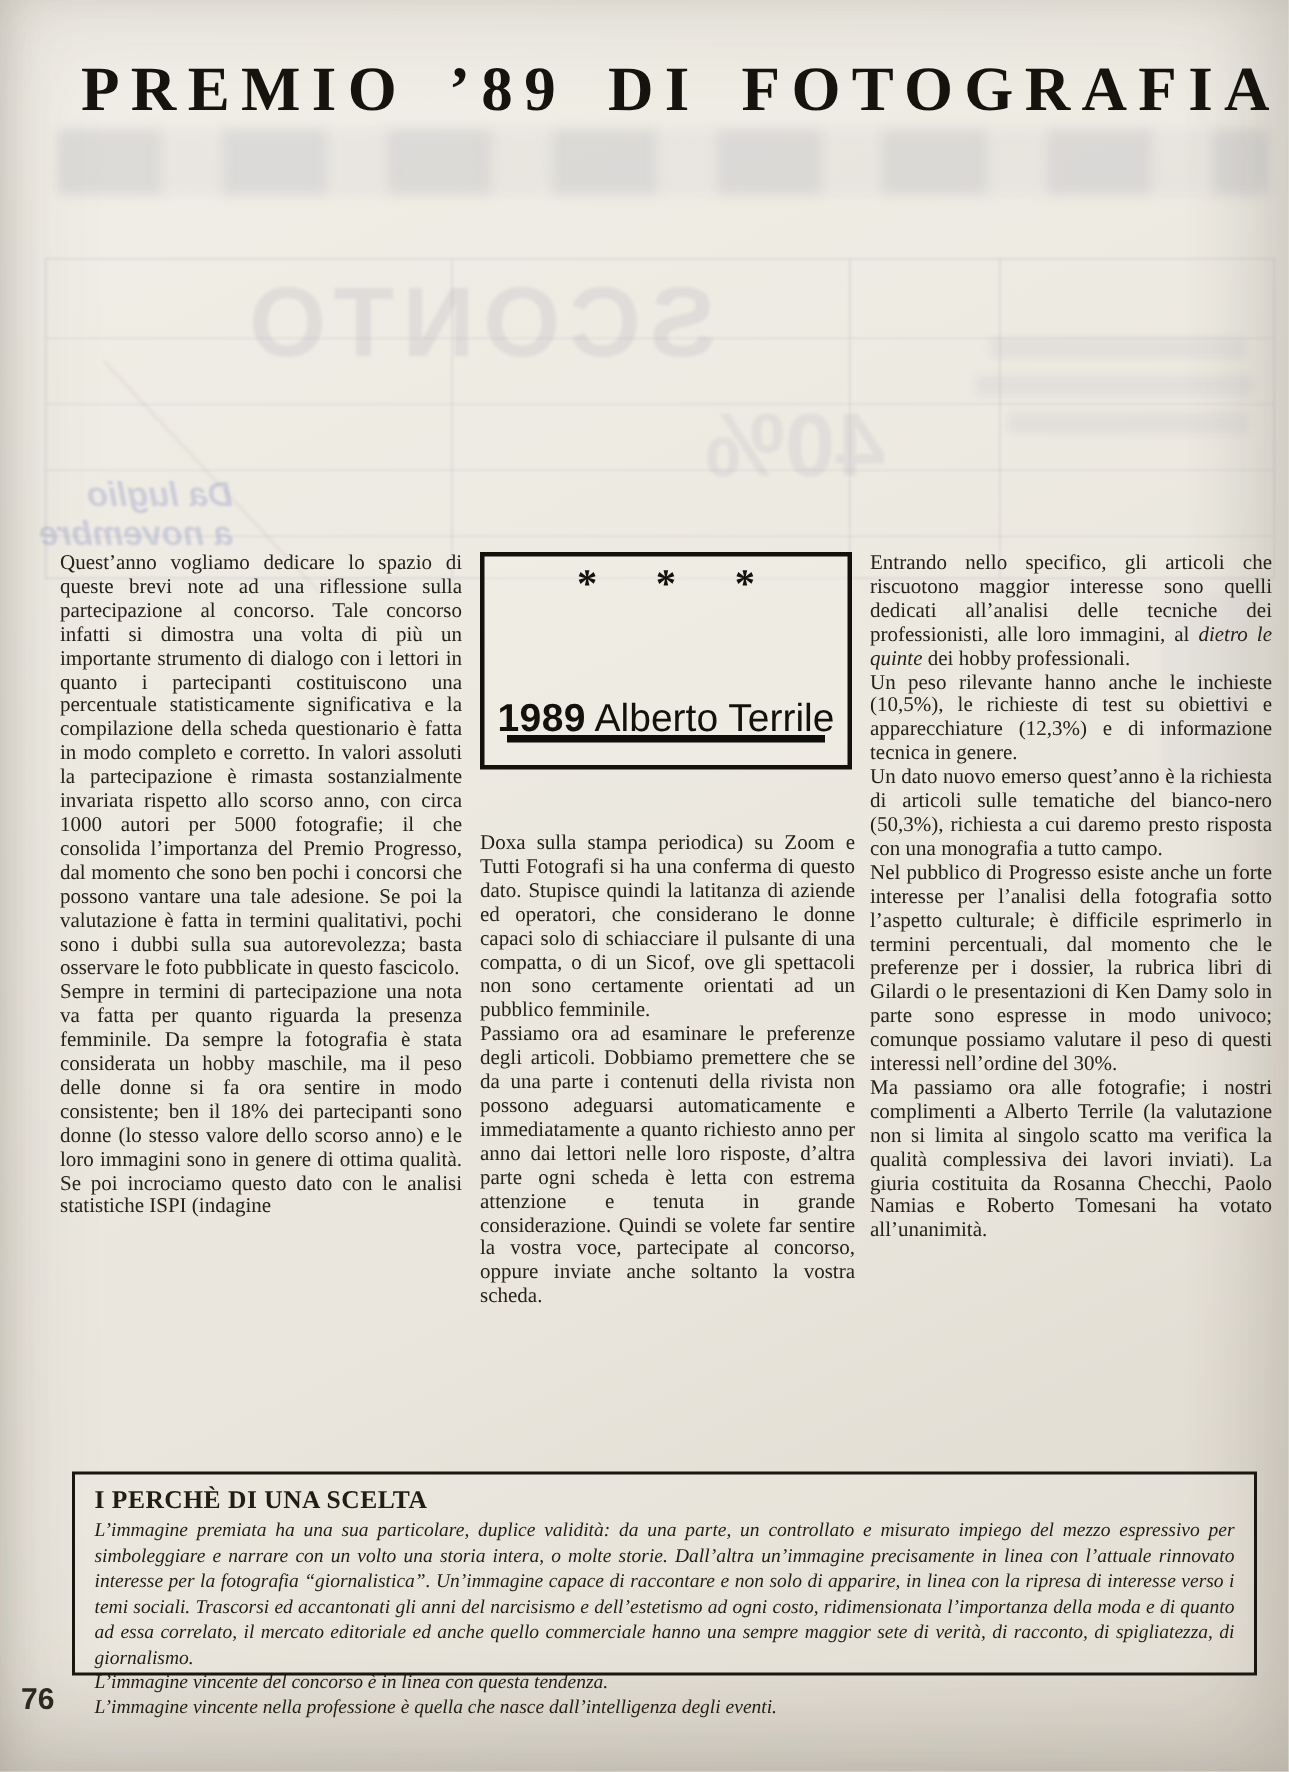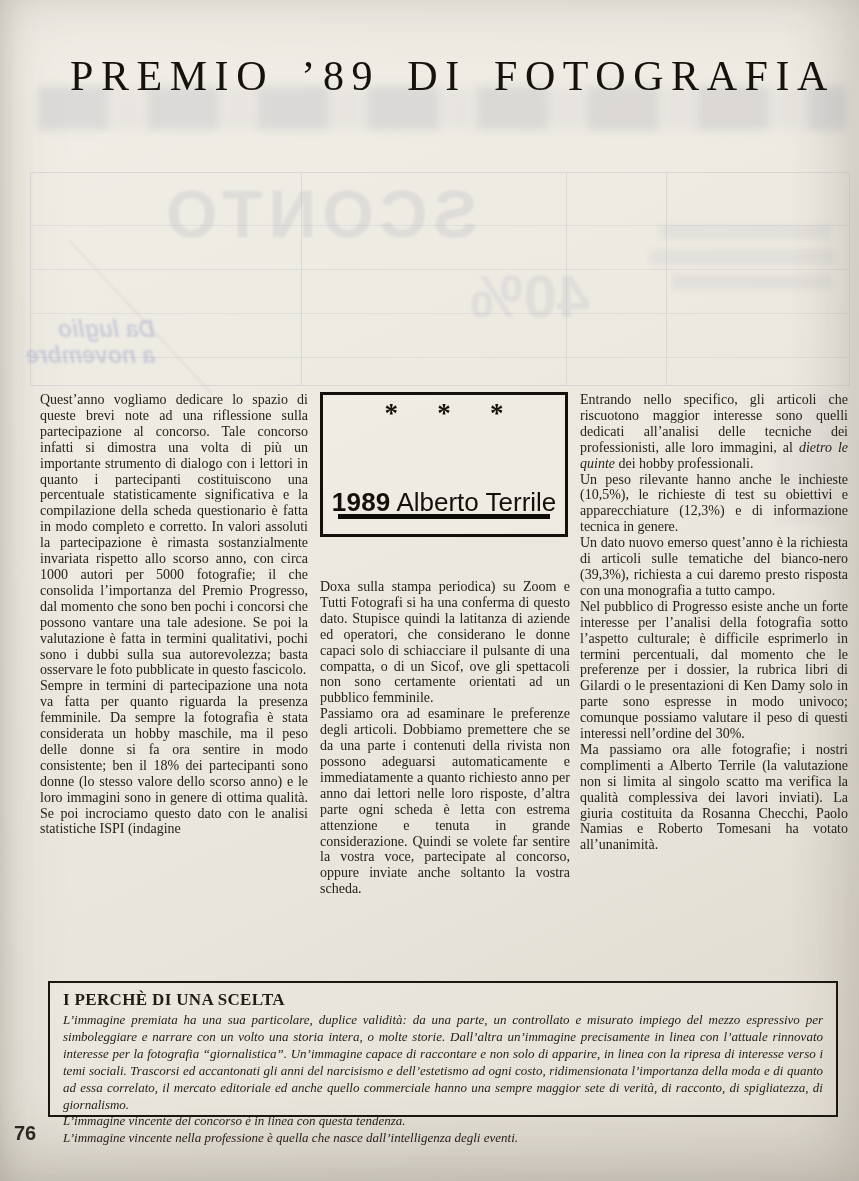--- a/index.html
+++ b/index.html
@@ -29,25 +29,25 @@
   .ghost-pct{left:470px;top:262px;font-size:60px;color:rgba(148,150,174,.14);}
   .ghost-blue{left:26px;top:316px;font-family:"Liberation Sans",sans-serif;font-weight:bold;font-style:italic;
     font-size:23px;line-height:26px;color:rgba(108,118,188,.26);transform:scaleX(-1);filter:blur(.8px);}
   .ghost-blob{background:rgba(140,142,165,.10);filter:blur(3px);border-radius:3px;}
   .ghost-crease{left:70px;top:240px;width:210px;height:2px;background:rgba(100,95,85,.08);
     transform:rotate(47deg);transform-origin:left top;filter:blur(1px);}
 
   
   .content{position:absolute;inset:0;z-index:2;}
   .title{
-    position:absolute;left:54px;top:36px;margin:16px;white-space:nowrap;
-    font-size:42px;font-weight:normal;letter-spacing:.18em;word-spacing:.22em;
+    position:absolute;left:54px;top:36px;margin:0;white-space:nowrap;
+    font-size:42px;font-weight:bold;letter-spacing:.18em;word-spacing:.22em;
     color:#16130e;
   }
-  .cols{position:absolute;left:40px;top:392px;width:808px;display:flex;}
+  .cols{position:absolute;left:40px;top:368px;width:808px;display:flex;}
   .col{color:#262119;font-size:14px;line-height:15.9px;text-align:justify;hyphens:auto;}
   .col p{margin:0;}
   .col-1{width:268px;margin-right:12px;}
   .col-2{width:250px;margin-right:10px;}
   .col-3{width:268px;}
 
   .award-box{
     box-sizing:border-box;width:248px;height:145px;border:3px solid #14110c;
     margin-bottom:42px;display:flex;flex-direction:column;justify-content:space-between;
     background:rgba(243,240,233,.35);
@@ -120,21 +120,21 @@
         </div>
         <div>
             <p><span>Doxa sulla stampa periodica) su Zoom e Tutti Fotografi si ha una conferma di questo dato. Stupisce quindi la latitanza di aziende ed operatori, che considerano le donne capaci solo di schiacciare il pulsante di una compatta, o di un Sicof, ove gli spettacoli non sono certamente orientati ad un pubblico femminile.</span></p>
             <p><span>Passiamo ora ad esaminare le preferenze degli articoli. Dobbiamo premettere che se da una parte i contenuti della rivista non possono adeguarsi automaticamente e immediatamente a quanto richiesto anno per anno dai lettori nelle loro risposte, d’altra parte ogni scheda è letta con estrema attenzione e tenuta in grande considerazione. Quindi se volete far sentire la vostra voce, partecipate al concorso, oppure inviate anche soltanto la vostra scheda.</span></p>
           </div>
       </div>
 
       <div class="col col-3">
           <p><span>Entrando nello specifico, gli articoli che riscuotono maggior interesse sono quelli dedicati all’analisi delle tecniche dei professionisti, alle loro immagini, al </span><em>dietro le quinte</em><span> dei hobby professionali.</span></p>
           <p><span>Un peso rilevante hanno anche le inchieste (10,5%), le richieste di test su obiettivi e apparecchiature (12,3%) e di informazione tecnica in genere.</span></p>
-          <p><span>Un dato nuovo emerso quest’anno è la richiesta di articoli sulle tematiche del bianco-nero (39,3%), richiesta a cui daremo presto risposta con una monografia a tutto campo.</span></p>
+          <p><span>Un dato nuovo emerso quest’anno è la richiesta di articoli sulle tematiche del bianco-nero (50,3%), richiesta a cui daremo presto risposta con una monografia a tutto campo.</span></p>
           <p><span>Nel pubblico di Progresso esiste anche un forte interesse per l’analisi della fotografia sotto l’aspetto culturale; è difficile esprimerlo in termini percentuali, dal momento che le preferenze per i dossier, la rubrica libri di Gilardi o le presentazioni di Ken Damy solo in parte sono espresse in modo univoco; comunque possiamo valutare il peso di questi interessi nell’ordine del 30%.</span></p>
           <p><span>Ma passiamo ora alle fotografie; i nostri complimenti a Alberto Terrile (la valutazione non si limita al singolo scatto ma verifica la qualità complessiva dei lavori inviati). La giuria costituita da Rosanna Checchi, Paolo Namias e Roberto Tomesani ha votato all’unanimità.</span></p>
         </div>
 
     </div>
 
     <div class="footer-box">
       <h2>I PERCHÈ DI UNA SCELTA</h2>
       <div>
           <p><span>L’immagine premiata ha una sua particolare, duplice validità: da una parte, un controllato e misurato impiego del mezzo espressivo per simboleggiare e narrare con un volto una storia intera, o molte storie. Dall’altra un’immagine precisamente in linea con l’attuale rinnovato interesse per la fotografia “giornalistica”. Un’immagine capace di raccontare e non solo di apparire, in linea con la ripresa di interesse verso i temi sociali. Trascorsi ed accantonati gli anni del narcisismo e dell’estetismo ad ogni costo, ridimensionata l’importanza della moda e di quanto ad essa correlato, il mercato editoriale ed anche quello commerciale hanno una sempre maggior sete di verità, di racconto, di spigliatezza, di giornalismo.</span></p>

